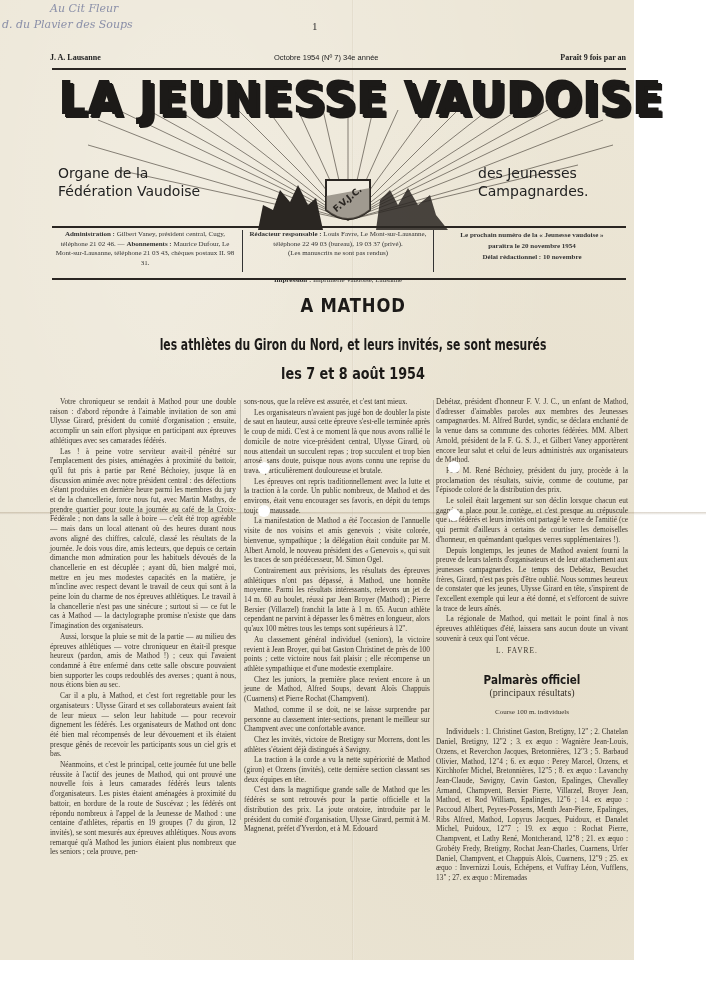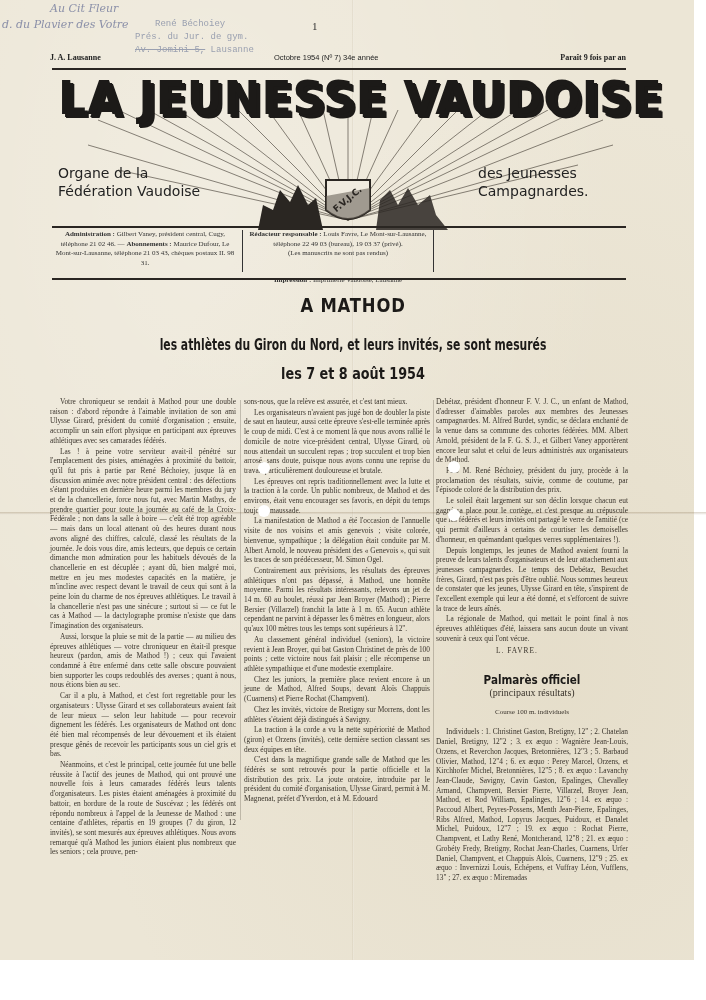--- a/index.html
+++ b/index.html
@@ -4,21 +4,21 @@
 <style>
   * { box-sizing: border-box; margin: 0; padding: 0; }
   html, body { width: 706px; height: 1000px; overflow: hidden; }
   body {
     background: #fff;
     font-family: "Liberation Serif", serif;
     color: #2a2622;
     position: relative;
   }
   .page {
-    position: absolute; left: 0; top: 0; width: 694px; height: 960px;
+    position: absolute; left: 0; top: 0; width: 634px; height: 960px;
     background: #ece6d6;
     background-image:
       radial-gradient(ellipse at 30% 20%, rgba(255,255,255,0.25), transparent 60%),
       radial-gradient(ellipse at 80% 70%, rgba(200,185,150,0.18), transparent 60%);
   }
   .fold-v {
     position: absolute; left: 352px; top: 0; width: 2px; height: 960px;
     background: linear-gradient(to right, rgba(180,165,135,0.25), rgba(255,255,255,0.3));
   }
   .fold-h {
@@ -78,26 +78,21 @@
   .hole { position: absolute; width: 12px; height: 12px; border-radius: 50%; background: #fff; }
 </style>
 </head>
 <body>
 
 <div class="page">
   <div class="fold-v"></div>
   <div class="fold-h"></div>
 
   <div class="handwritten" style="left:50px;top:2px;">Au Cit Fleur</div>
-  <div class="handwritten" style="left:2px;top:18px;">d. du Plavier des Votre</div>
-  <div class="stamp" style="left:155px;top:18px;">
-    <div>René Béchoiey</div>
-    <div style="margin-left:-20px">Prés. du Jur. de gym.</div>
-    <div style="margin-left:-20px"><span class="strike">Av. Jomini 5,</span><span> Lausanne</span></div>
-  </div>
+  <div class="handwritten" style="left:2px;top:18px;">d. du Plavier des Soups</div>
   <div class="page-num">1</div>
 
   <div class="topline">
     <span class="left">J. A.  Lausanne</span>
     <span class="mid">Octobre 1954  (Nº 7)  34e année</span>
     <span class="right">Paraît 9 fois par an</span>
   </div>
   <div class="rule" style="left:52px;top:68px;width:574px;"></div>
 
   <svg class="rays" viewBox="0 0 580 120">
@@ -151,20 +146,25 @@
   <div class="info-box" style="left:52px;width:186px;">
     <b>Administration :</b><span> Gilbert Vaney, président central, Cugy, téléphone 21 02 46. — </span><b>Abonnements :</b><span> Maurice Dufour, Le Mont-sur-Lausanne, téléphone 21 03 43, chèques postaux II. 98 31.</span>
   </div>
   <div class="vsep" style="left:242px;"></div>
   <div class="info-box" style="left:247px;width:182px;">
     <b>Rédacteur responsable :</b><span> Louis Favre, Le Mont-sur-Lausanne, téléphone 22 49 03 (bureau), 19 03 37 (privé).</span>
     <div>(Les manuscrits ne sont pas rendus)</div>
     <div style="margin-top:17px"><b>Impression :</b><span> Imprimerie Vaudoise, Lausanne</span></div>
   </div>
   <div class="vsep" style="left:433px;"></div>
+  <div class="info-box" style="left:436px;width:192px;font-weight:bold;line-height:11px;">
+    <div>Le prochain numéro de la « Jeunesse vaudoise »</div>
+    <div>paraîtra le 20 novembre 1954</div>
+    <div>Délai rédactionnel : 10 novembre</div>
+  </div>
 
   <div class="rule" style="left:52px;top:278px;width:180px;height:1.5px;"></div>
   <div class="rule" style="left:214px;top:278px;width:412px;height:1.5px;"></div>
 
   <div class="headline h1">A MATHOD</div>
   <div class="headline h2">les athlètes du Giron du Nord, et leurs invités, se sont mesurés</div>
   <div class="headline h3">les 7 et 8 août 1954</div>
 
   <div class="col col1">
     <p>Votre chroniqueur se rendait à Mathod pour une double raison : d'abord répondre à l'aimable invitation de son ami Ulysse Girard, président du comité d'organisation ; ensuite, accomplir un sain effort physique en participant aux épreuves athlétiques avec ses camarades fédérés.</p>
@@ -175,20 +175,21 @@
   </div>
   <div class="colsep" style="left:240px;"></div>
   <div class="col col2">
     <p class="noindent">sons-nous, que la relève est assurée, et c'est tant mieux.</p>
     <p>Les organisateurs n'avaient pas jugé bon de doubler la piste de saut en hauteur, aussi cette épreuve s'est-elle terminée après le coup de midi. C'est à ce moment là que nous avons rallié le domicile de notre vice-président central, Ulysse Girard, où nous attendait un succulent repas ; trop succulent et trop bien arrosé, sans doute, puisque nous avons connu une reprise du travail particulièrement douloureuse et brutale.</p>
     <p>Les épreuves ont repris traditionnellement avec la lutte et la traction à la corde. Un public nombreux, de Mathod et des environs, était venu encourager ses favoris, en dépit du temps toujours maussade.</p>
     <p>La manifestation de Mathod a été l'occasion de l'annuelle visite de nos voisins et amis genevois ; visite colorée, bienvenue, sympathique ; la délégation était conduite par M. Albert Arnold, le nouveau président des « Genevois », qui suit les traces de son prédécesseur, M. Simon Ogel.</p>
     <p>Contrairement aux prévisions, les résultats des épreuves athlétiques n'ont pas dépassé, à Mathod, une honnête moyenne. Parmi les résultats intéressants, relevons un jet de 14 m. 60 au boulet, réussi par Jean Broyer (Mathod) ; Pierre Bersier (Villarzel) franchit la latte à 1 m. 65. Aucun athlète cependant ne parvint à dépasser les 6 mètres en longueur, alors qu'aux 100 mètres tous les temps sont supérieurs à 12".</p>
     <p>Au classement général individuel (seniors), la victoire revient à Jean Broyer, qui bat Gaston Christinet de près de 100 points ; cette victoire nous fait plaisir ; elle récompense un athlète sympathique et d'une modestie exemplaire.</p>
     <p>Chez les juniors, la première place revient encore à un jeune de Mathod, Alfred Soups, devant Aloïs Chappuis (Cuarnens) et Pierre Rochat (Champvent).</p>
+    <p>Mathod, comme il se doit, ne se laisse surprendre par personne au classement inter-sections, prenant le meilleur sur Champvent avec une confortable avance.</p>
     <p>Chez les invités, victoire de Bretigny sur Morrens, dont les athlètes s'étaient déjà distingués à Savigny.</p>
     <p>La traction à la corde a vu la nette supériorité de Mathod (giron) et Orzens (invités), cette dernière section classant ses deux équipes en tête.</p>
     <p>C'est dans la magnifique grande salle de Mathod que les fédérés se sont retrouvés pour la partie officielle et la distribution des prix. La joute oratoire, introduite par le président du comité d'organisation, Ulysse Girard, permit à M. Magnenat, préfet d'Yverdon, et à M. Edouard</p>
   </div>
   <div class="colsep" style="left:433px;"></div>
   <div class="col col3">
     <p class="noindent">Debétaz, président d'honneur F. V. J. C., un enfant de Mathod, d'adresser d'aimables paroles aux membres des Jeunesses campagnardes. M. Alfred Burdet, syndic, se déclara enchanté de la venue dans sa commune des cohortes fédérées. MM. Albert Arnold, président de la F. G. S. J., et Gilbert Vaney apportèrent encore leur salut et celui de leurs administrés aux organisateurs de Mathod.</p>
     <p>Puis M. René Béchoiey, président du jury, procède à la proclamation des résultats, suivie, comme de coutume, par l'épisode coloré de la distribution des prix.</p>
     <p>Le soleil était largement sur son déclin lorsque chacun eut gagné sa place pour le cortège, et c'est presque au crépuscule que les fédérés et leurs invités ont partagé le verre de l'amitié (ce qui permit d'ailleurs à certains de courtiser les demoiselles d'honneur, en quémandant quelques verres supplémentaires !).</p>
     <p>Depuis longtemps, les jeunes de Mathod avaient fourni la preuve de leurs talents d'organisateurs et de leur attachement aux jeunesses campagnardes. Le temps des Debétaz, Besuchet frères, Girard, n'est pas près d'être oublié. Nous sommes heureux de constater que les jeunes, Ulysse Girard en tête, s'inspirent de l'excellent exemple qui leur a été donné, et s'efforcent de suivre la trace de leurs aînés.</p>

